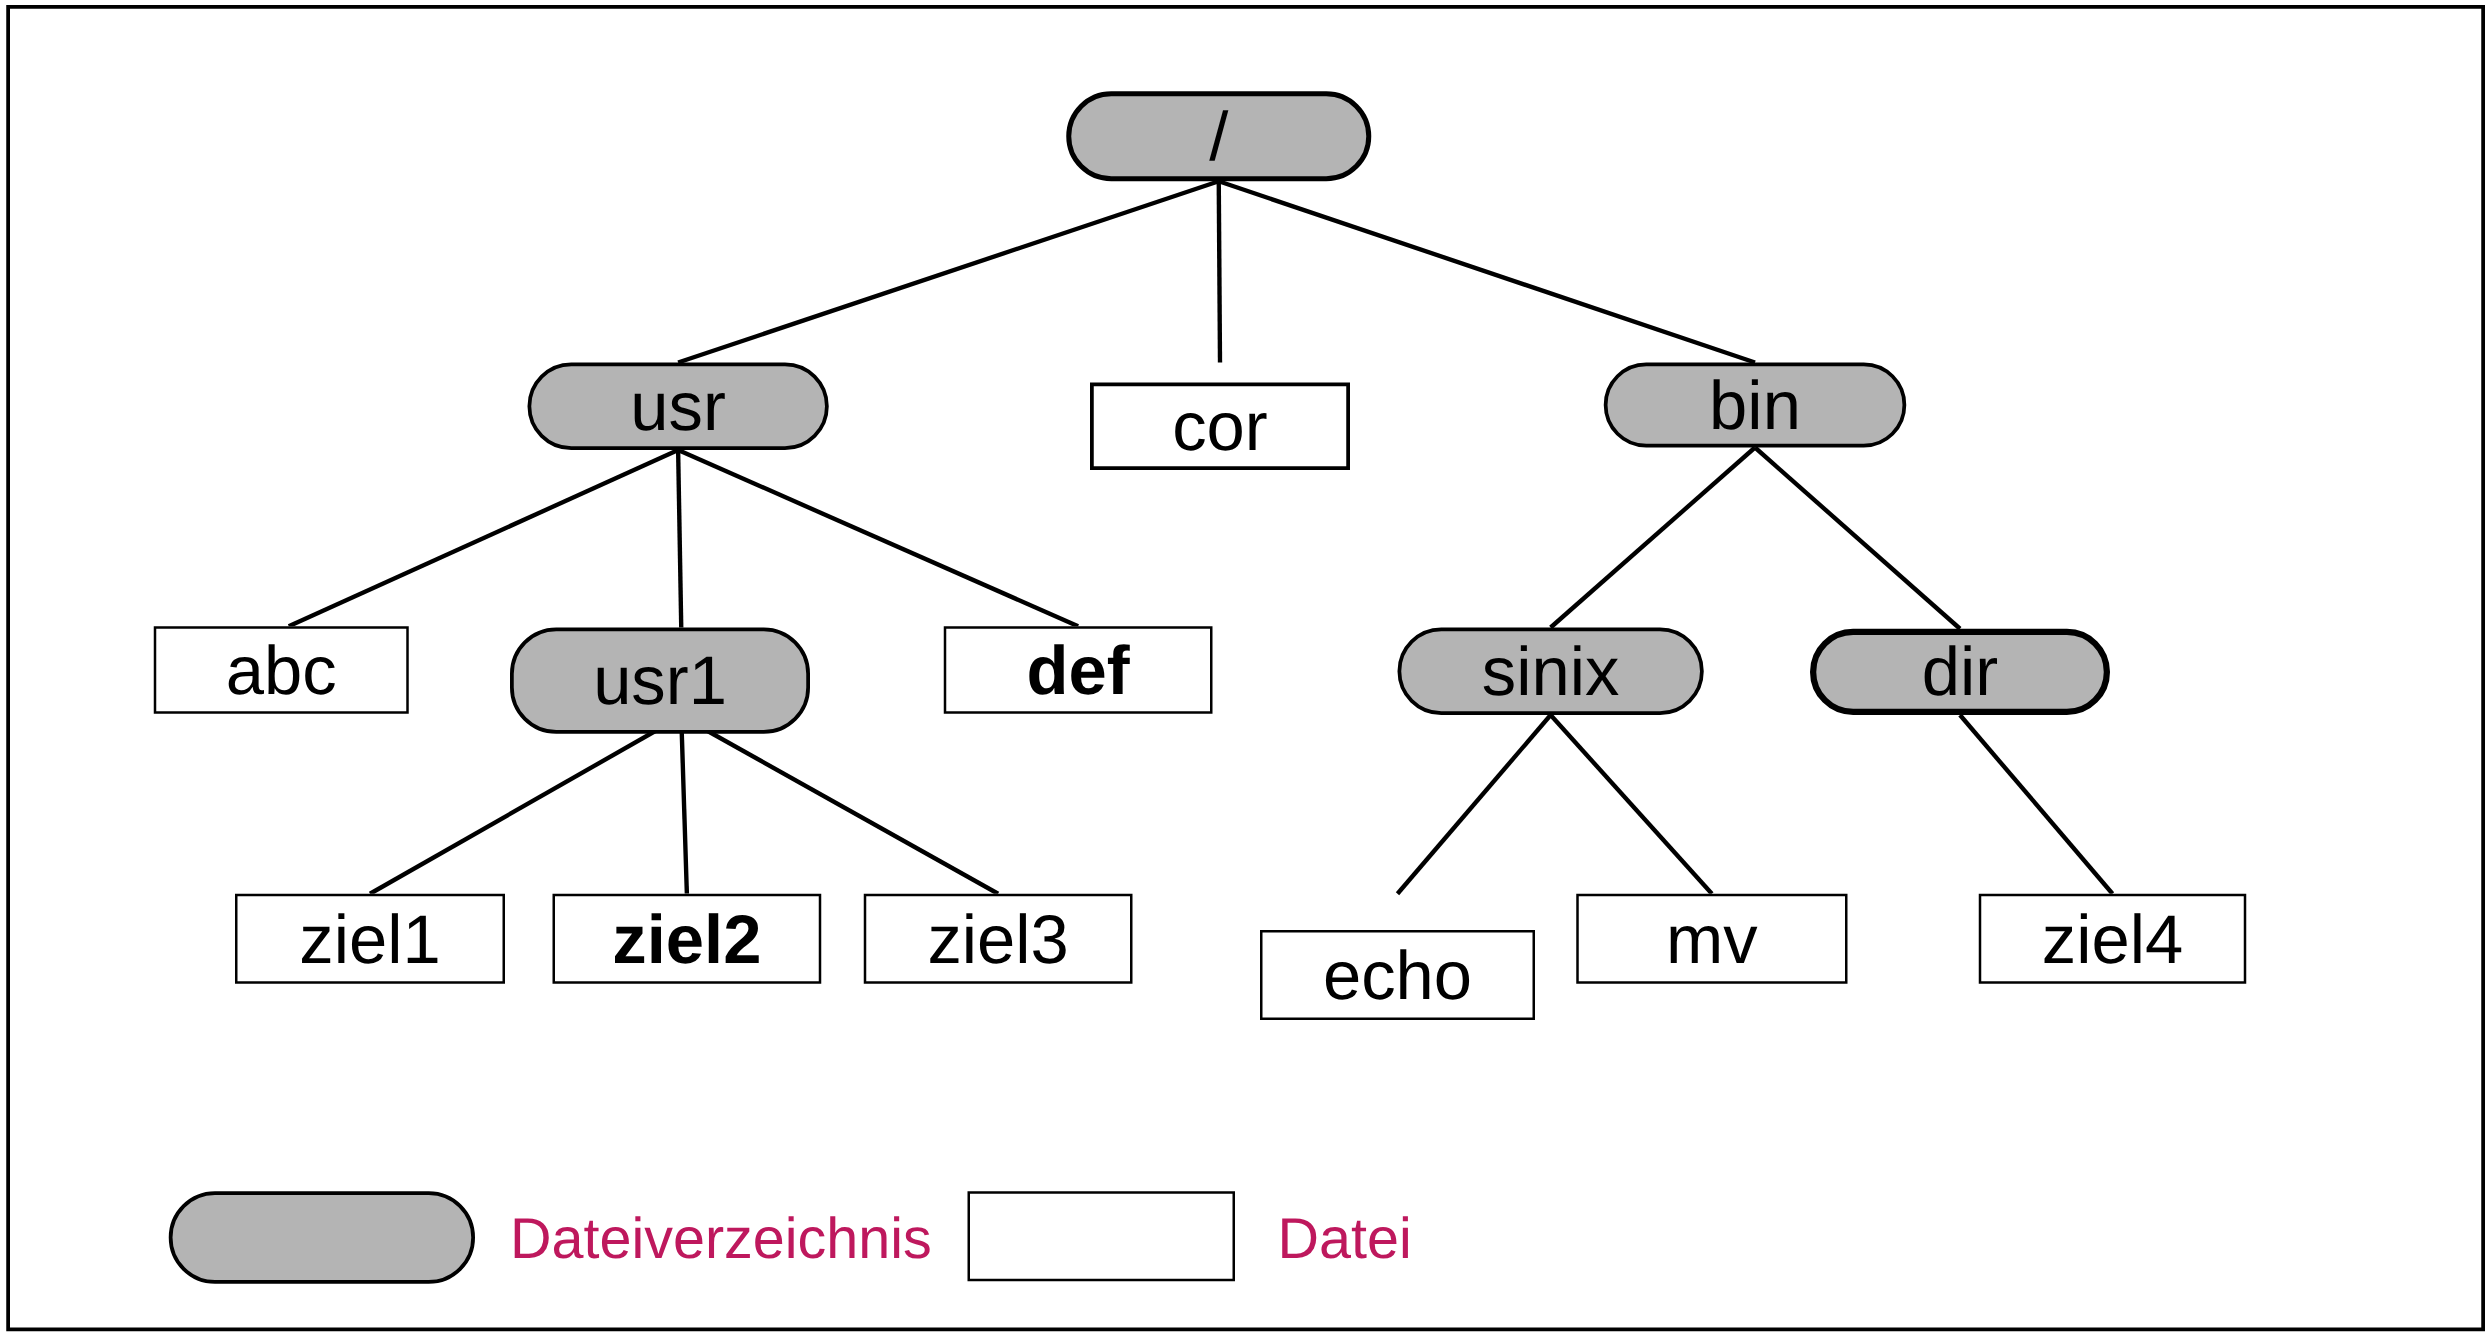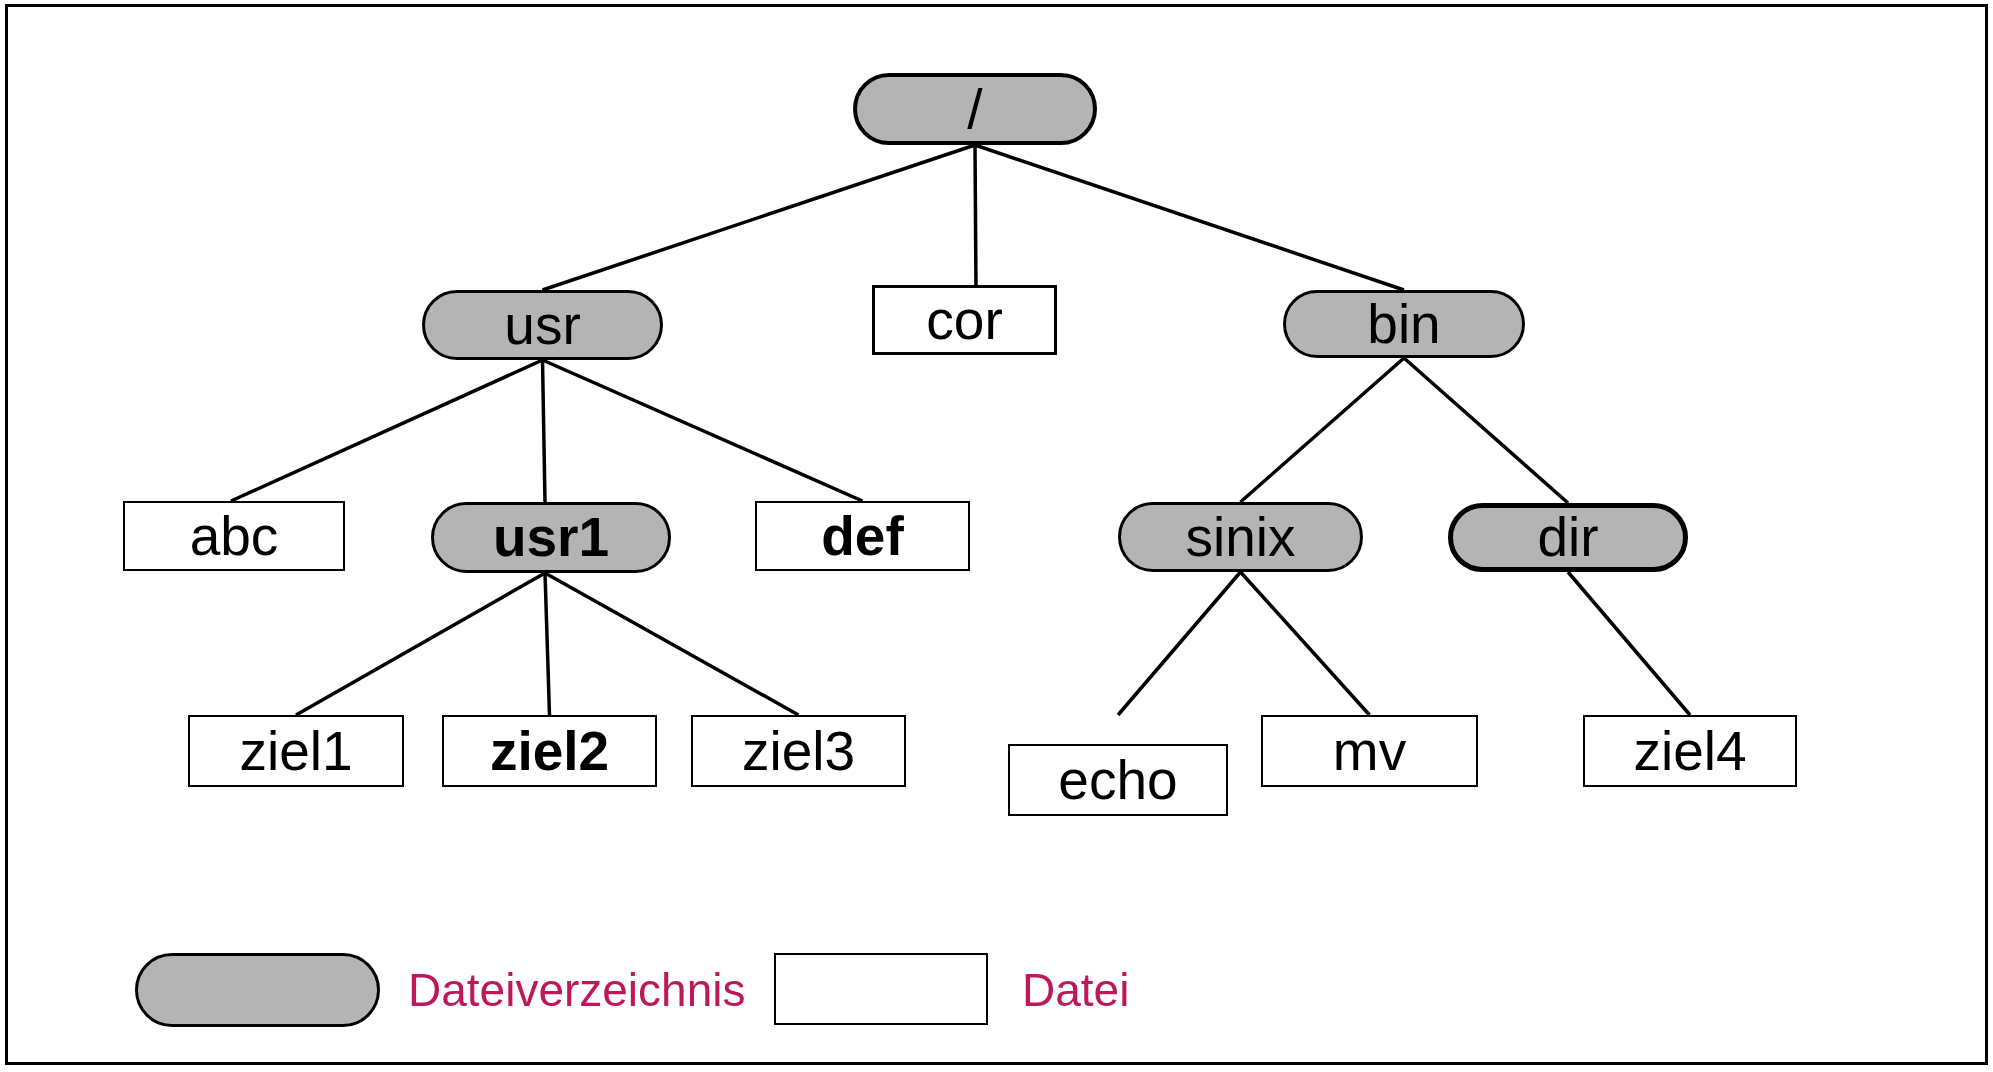--- a/index.html
+++ b/index.html
@@ -104,30 +104,30 @@
       <line x1="1240.5" y1="572" x2="1369.5" y2="715" stroke="#000000" stroke-width="3.5"></line>
       <line x1="1568" y1="572" x2="1690" y2="715" stroke="#000000" stroke-width="3.5"></line>
     </svg>
   <div id="nodes">
       <div class="node directory" style="left: 853px; top: 73px; width: 244px; height: 72px; border-width: 4px;">
         <span>/</span>
       </div>
       <div class="node directory" style="left: 422px; top: 290px; width: 241px; height: 70px; border-width: 3px;">
         <span>usr</span>
       </div>
-      <div class="node file" style="left: 872px; top: 285px; width: 185px; height: 70px; border-width: 3px;">
+      <div class="node file" style="left: 872px; top: 306px; width: 208px; height: 70px; border-width: 3px;">
         <span>cor</span>
       </div>
       <div class="node directory" style="left: 1283px; top: 290px; width: 242px; height: 68px; border-width: 3px;">
         <span>bin</span>
       </div>
-      <div class="node file" style="left: 123px; top: 501px; width: 222px; height: 70px; border-width: 2px;">
+      <div class="node file" style="left: 123px; top: 501px; width: 204px; height: 70px; border-width: 2px;">
         <span>abc</span>
       </div>
-      <div class="node directory" style="left: 431px; top: 502px; width: 240px; height: 71px; border-width: 3px; font-weight: bold;">
+      <div class="node directory" style="left: 408px; top: 502px; width: 240px; height: 85px; border-width: 3px;">
         <span>usr1</span>
       </div>
       <div class="node file" style="left: 755px; top: 501px; width: 215px; height: 70px; border-width: 2px; font-weight: bold;">
         <span>def</span>
       </div>
       <div class="node directory" style="left: 1118px; top: 502px; width: 245px; height: 70px; border-width: 3px;">
         <span>sinix</span>
       </div>
       <div class="node directory" style="left: 1448px; top: 503px; width: 240px; height: 69px; border-width: 5px;">
         <span>dir</span>

